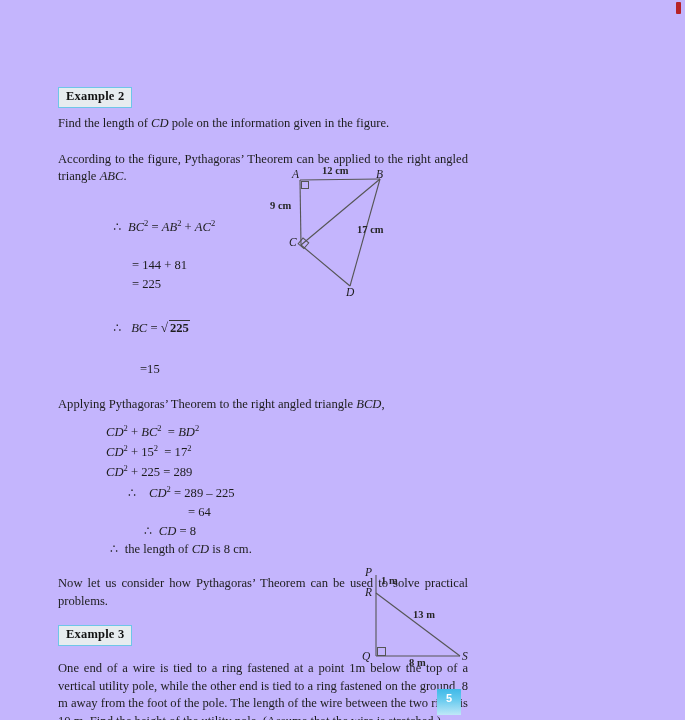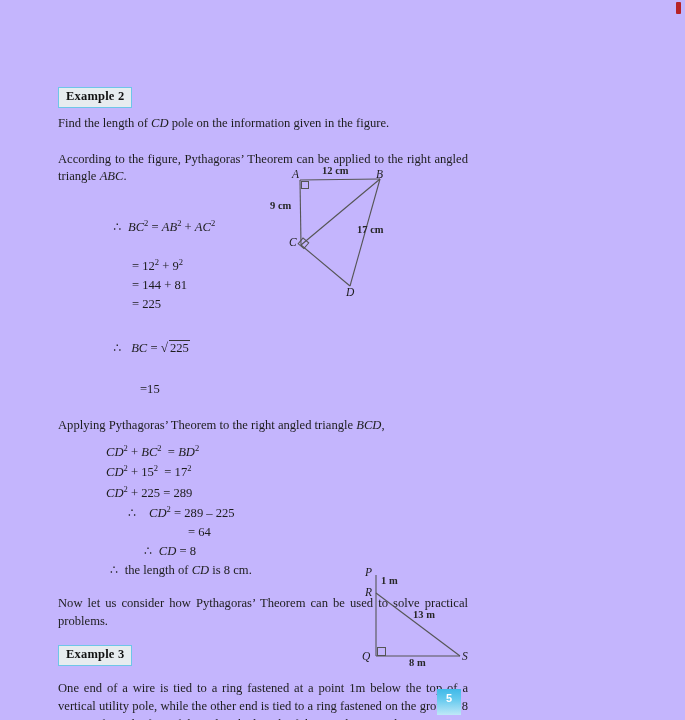--- a/index.html
+++ b/index.html
@@ -70,20 +70,21 @@
     color: #1d1d1d;
     font-style: normal;
   }
   .mline { white-space: pre; }
   .mi { font-style: italic; }
   sup.sq { font-size: 0.68em; vertical-align: super; font-style: normal; }
   .radical {
     display: inline-block;
     position: relative;
     padding-left: 1px;
+    font-weight: bold;
   }
   .radical > .rnum {
     border-top: 1px solid #333;
     padding: 0 1px 0 1px;
     display: inline-block;
     line-height: 1.12;
   }
   .sqrt-glyph { font-size: 1.05em; }
   .therefore { letter-spacing: 0.5px; }
 
@@ -151,21 +152,20 @@
 
     <p class="para p-gap-s"><span>Find the length of </span><em class="it">CD</em><span> pole on the information given in the figure.</span></p>
 
     <p class="para p-gap-m"><span>According to the figure, Pythagoras’ Theorem can be applied to the right angled triangle </span><em class="it">ABC</em><span>.</span></p>
 
     
     <div class="math-block" style="margin-top:12px; margin-left:30px;">
       <div class="mline">
         <span class="therefore">∴</span>&nbsp;&nbsp;<span class="mi">BC</span><sup class="sq">2</sup> = <span class="mi">AB</span><sup class="sq">2</sup> + <span class="mi">AC</span><sup class="sq">2</sup>
       </div>
-      <div class="mline" style="padding-left:44px;">= 12<sup class="sq">2</sup> + 9<sup class="sq">2</sup></div>
       <div class="mline" style="padding-left:44px;">= 144 + 81</div>
       <div class="mline" style="padding-left:44px;">= 225</div>
       <div class="mline" style="margin-top:5px;">
         <span class="therefore">∴</span>&nbsp;&nbsp;&nbsp;<span class="mi">BC</span> = <span class="sqrt-glyph">√</span><span class="radical"><span class="rnum">225</span></span>
       </div>
       <div class="mline" style="padding-left:52px; margin-top:3px;">=15</div>
     </div>
 
     <p class="para p-gap-l" style="margin-top:18px;"><span>Applying Pythagoras’ Theorem to the right angled triangle </span><em class="it">BCD</em><span>,</span></p>
 

